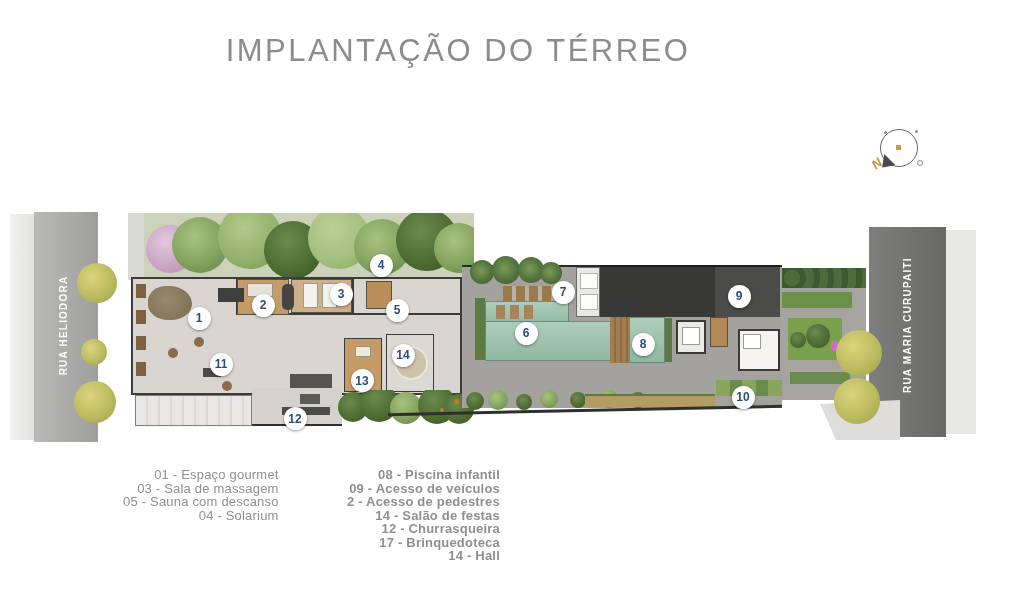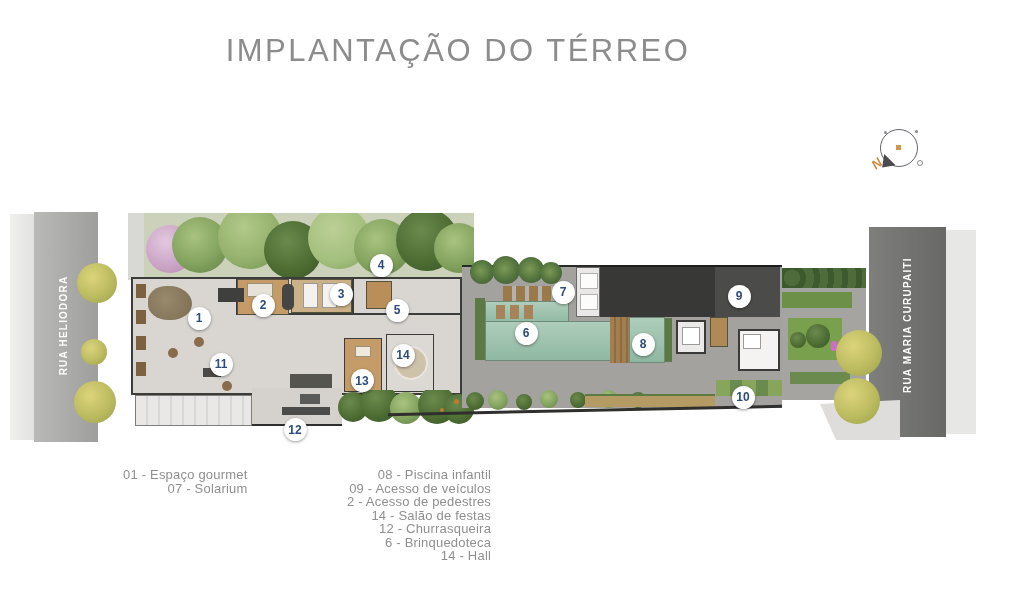--- a/index.html
+++ b/index.html
@@ -220,38 +220,40 @@
       </div>
       <div class="marker" title="Acesso de veículos" style="left: 727.5px; top: 284.5px;">
         <span>9</span>
       </div>
       <div class="marker" title="Acesso de pedestres" style="left: 731.5px; top: 344.5px; margin-top: 41px;">
         <span>10</span>
       </div>
       <div class="marker" title="Salão de festas" style="left: 209.5px; top: 352.5px;">
         <span>11</span>
       </div>
-      <div class="marker" title="Churrasqueira" style="left: 283.5px; top: 418px;">
+      <div class="marker" title="Churrasqueira" style="left: 283.5px; top: 407px;">
         <span>12</span>
       </div>
       <div class="marker" title="Brinquedoteca" style="left: 350.5px; top: 369px;">
         <span>13</span>
       </div>
       <div class="marker" title="Hall" style="left: 391.5px; top: 343.5px;">
         <span>14</span>
       </div>
     </div>
 
   <div class="legend-col" id="legend-col-1" style="left:123px;">
       <div class="legend-item">01 - Espaço gourmet</div>
-      <div class="legend-item">07 - Solarium</div>
-    </div>
-  <div class="legend-col" id="legend-col-2" style="left:347px;">
+      <div class="legend-item">03 - Sala de massagem</div>
+      <div class="legend-item">05 - Sauna com descanso</div>
+      <div class="legend-item">04 - Solarium</div>
+    </div>
+  <div class="legend-col" id="legend-col-2" style="left:347px;font-weight:bold;">
       <div class="legend-item">08 - Piscina infantil</div>
       <div class="legend-item">09 - Acesso de veículos</div>
       <div class="legend-item">2 - Acesso de pedestres</div>
       <div class="legend-item">14 - Salão de festas</div>
       <div class="legend-item">12 - Churrasqueira</div>
-      <div class="legend-item">6 - Brinquedoteca</div>
+      <div class="legend-item">17 - Brinquedoteca</div>
       <div class="legend-item">14 - Hall</div>
     </div>
 
 </div>
 
 </body></html>

